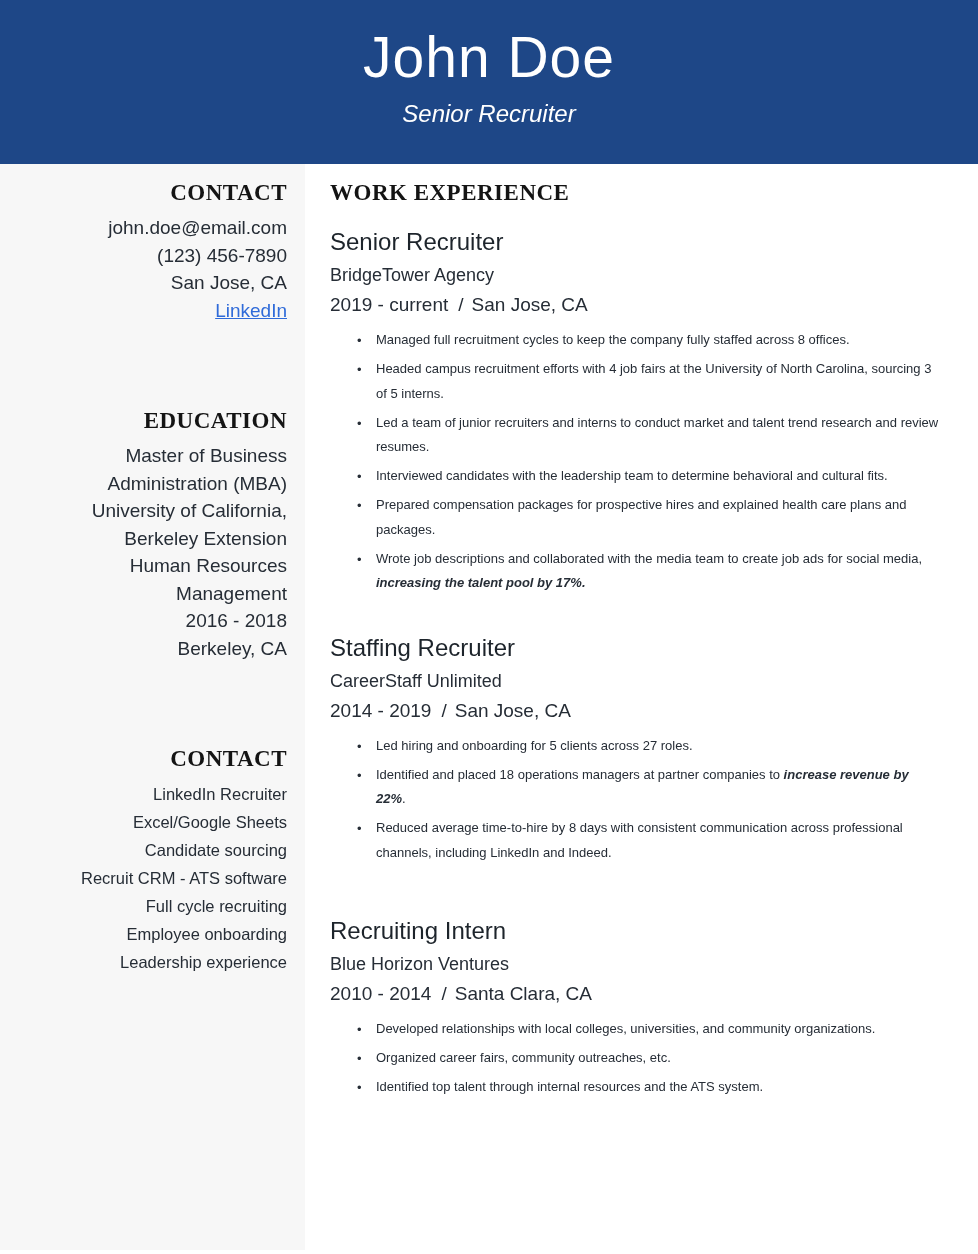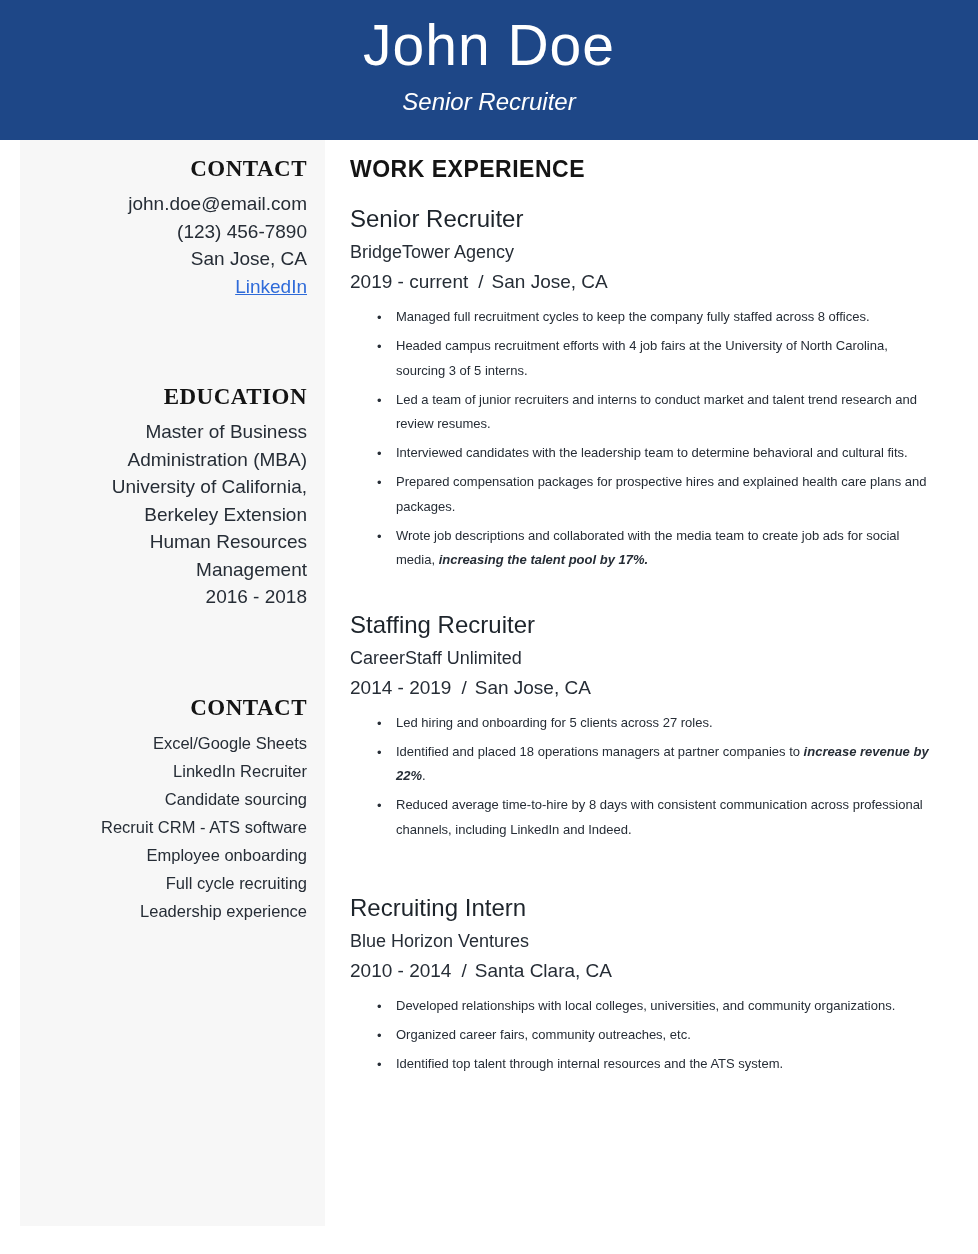--- a/index.html
+++ b/index.html
@@ -8,21 +8,21 @@
     width: 978px;
     min-height: 1254px;
     font-family: "Liberation Sans", sans-serif;
     color: #262d36;
     margin: 0 auto;
   }
 
   
   .banner {
     width: 100%;
-    height: 140px;
+    height: 164px;
     background: #1e4787;
     color: #ffffff;
     display: flex;
     flex-direction: column;
     align-items: center;
     justify-content: center;
     padding-bottom: 10px;
   }
   .banner .name {
     font-size: 57px;
@@ -35,21 +35,20 @@
     font-style: italic;
     font-weight: 400;
     margin-top: 12px;
   }
 
   
   .columns {
     display: flex;
     min-height: 1086px;
     align-items: stretch;
-    padding-left: 20px;
   }
 
   
   .sidebar {
     width: 305px;
     flex: 0 0 305px;
     background: #f7f7f7;
     text-align: right;
     padding: 16px 18px 40px 14px;
   }
@@ -73,21 +72,21 @@
   }
   .skills-list { list-style: none; }
   .skills-list li { font-size: 16.5px; line-height: 28px; }
 
   
   .main {
     flex: 1 1 auto;
     padding: 16px 38px 40px 25px;
   }
   .main-heading {
-    font-family: Liberation Sans, sans-serif;
+    font-family: Liberation Serif, serif;
     font-size: 23px;
     font-weight: 700;
     color: #141414;
     letter-spacing: 0.5px;
   }
   .job { margin-top: 22px; }
   .job + .job { margin-top: 38px; }
   .job:last-child { margin-top: 52px; }
   .job-title {
     font-size: 24px;
@@ -143,31 +142,32 @@
         <span class="linktext">LinkedIn</span>
       </div>
     </section>
 
     <section class="side-section">
       <h2 class="side-heading">EDUCATION</h2>
       <div class="side-line">Master of Business Administration (MBA)</div>
       <div class="side-line">University of California, Berkeley Extension</div>
       <div class="side-line">Human Resources Management</div>
       <div class="side-line">2016 - 2018</div>
+      <div class="side-line">Berkeley, CA</div>
     </section>
 
     <section class="side-section">
       <h2 class="side-heading">CONTACT</h2>
       <ul class="skills-list">
+        <li>LinkedIn Recruiter</li>
         <li>Excel/Google Sheets</li>
-        <li>LinkedIn Recruiter</li>
         <li>Candidate sourcing</li>
         <li>Recruit CRM - ATS software</li>
+        <li>Full cycle recruiting</li>
         <li>Employee onboarding</li>
-        <li>Full cycle recruiting</li>
         <li>Leadership experience</li>
       </ul>
     </section>
 
   </aside>
 
   <main class="main">
     <h2 class="main-heading">WORK EXPERIENCE</h2>
 
     <section class="job">

